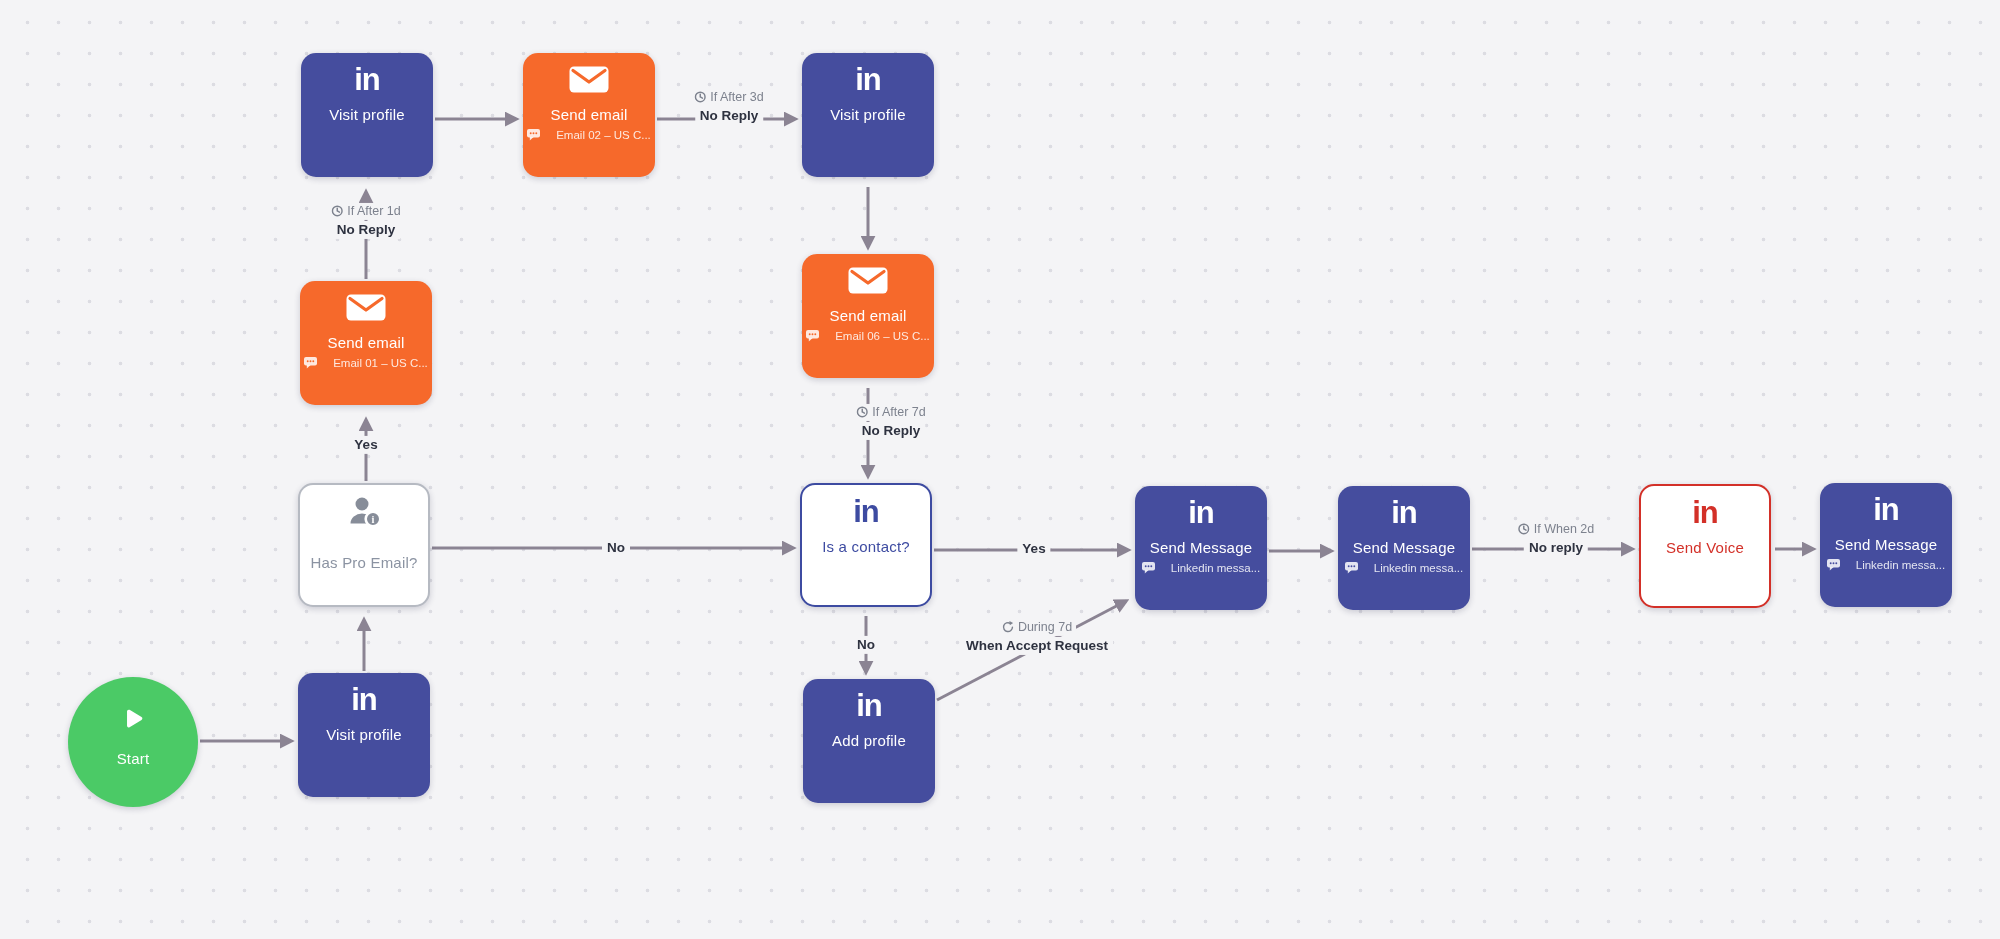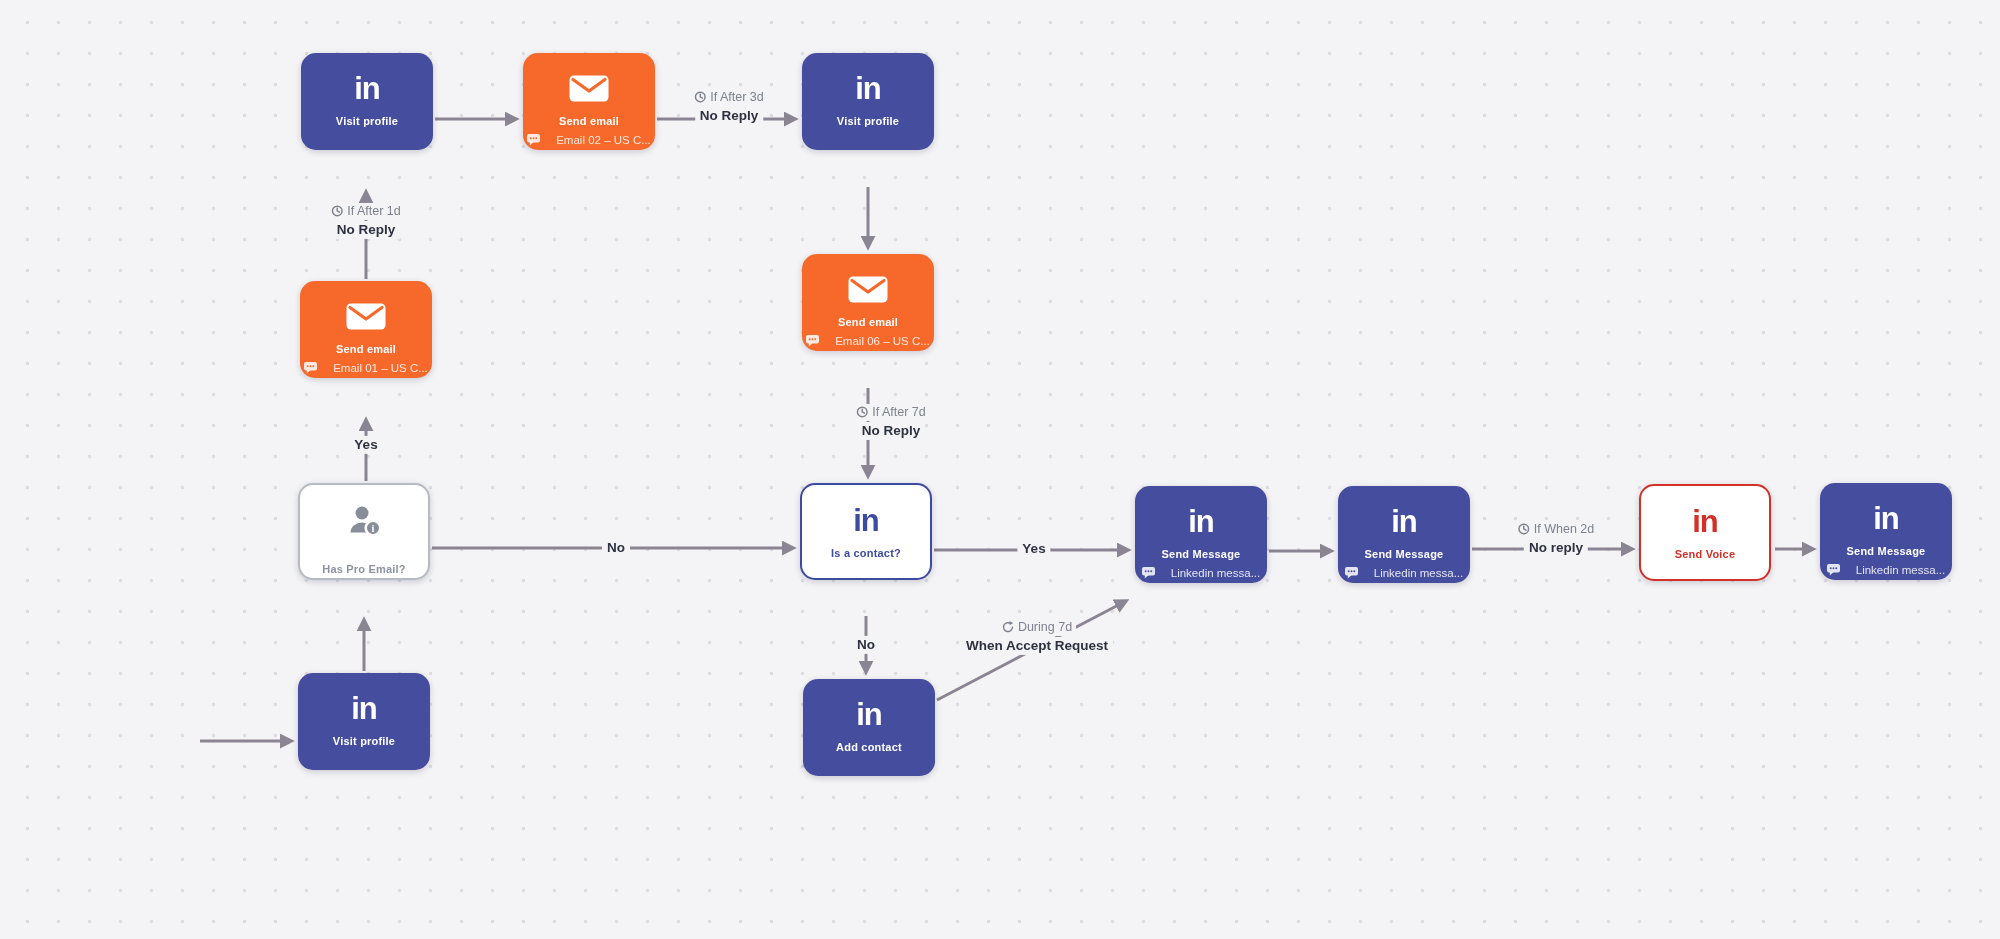--- a/index.html
+++ b/index.html
@@ -8,27 +8,27 @@
     width:2000px;height:939px;
     background-color:#f4f4f6;
     background-image:radial-gradient(circle,#dcdce2 1.6px,transparent 2.1px);
     background-size:31px 31px;
     background-position:12px 7px;
     overflow:hidden;
     font-family:"Liberation Sans",sans-serif;
   }
   .edges{position:absolute;left:0;top:0;z-index:1;}
   .node{
-    position:absolute;width:132px;height:97px;border-radius:15px;
+    position:absolute;width:132px;height:124px;border-radius:15px;
     display:flex;flex-direction:column;align-items:center;text-align:center;
-    z-index:2;box-sizing:border-box;padding-top:17px;cursor:pointer;
+    z-index:2;box-sizing:border-box;padding-top:8px;cursor:pointer;
     box-shadow:0 2px 6px rgba(35,35,70,.20);
   }
   .node .icon{height:36px;display:flex;align-items:center;justify-content:center;}
-  .node .title{margin-top:9px;font-size:11px;font-weight:700;color:#fff;letter-spacing:.2px;line-height:1.15;}
+  .node .title{margin-top:9px;font-size:15px;font-weight:400;color:#fff;letter-spacing:.2px;line-height:1.15;}
   .node .subtitle{
     margin-top:6px;font-size:11.5px;font-weight:500;color:rgba(255,255,255,.85);
     display:flex;align-items:center;gap:16px;white-space:nowrap;max-width:124px;overflow:hidden;
   }
   .in-glyph{font-weight:bold;font-size:31px;line-height:1;letter-spacing:-1px;color:#fff;}
   .linkedin{background:#454d9e;}
   .email{background:#f6692b;}
   .start{background:#4bca66;border-radius:50%;width:130px;height:130px;padding-top:23px;}
   .start .title{margin-top:14px;}
   .voice{background:#ffffff;border:2px solid #d33028;}
@@ -72,20 +72,30 @@
       <line x1="868" y1="187" x2="868" y2="247" stroke="#8b8493" stroke-width="3" marker-end="url(#arrowhead)"></line>
       <line x1="868" y1="388" x2="868" y2="476" stroke="#8b8493" stroke-width="3" marker-end="url(#arrowhead)"></line>
       <line x1="432" y1="548" x2="793" y2="548" stroke="#8b8493" stroke-width="3" marker-end="url(#arrowhead)"></line>
       <line x1="934" y1="550" x2="1128" y2="550" stroke="#8b8493" stroke-width="3" marker-end="url(#arrowhead)"></line>
       <line x1="866" y1="616" x2="866" y2="672" stroke="#8b8493" stroke-width="3" marker-end="url(#arrowhead)"></line>
       <line x1="937" y1="700" x2="1126" y2="601" stroke="#8b8493" stroke-width="3" marker-end="url(#arrowhead)"></line>
       <line x1="1269" y1="551" x2="1331" y2="551" stroke="#8b8493" stroke-width="3" marker-end="url(#arrowhead)"></line>
       <line x1="1472" y1="549" x2="1632" y2="549" stroke="#8b8493" stroke-width="3" marker-end="url(#arrowhead)"></line>
       <line x1="1775" y1="549" x2="1813" y2="549" stroke="#8b8493" stroke-width="3" marker-end="url(#arrowhead)"></line>
     </svg>
+<div class="node start" style="left: 68px; top: 677px;">
+      <div class="icon">
+        <span style="display: inline-flex; align-items: center;">
+          <svg width="23" height="23" viewBox="0 0 24 24">
+            <path d="M7 4.5 L19.5 12 L7 19.5 Z" fill="#fff" stroke="#fff" stroke-width="3.5" stroke-linejoin="round"></path>
+          </svg>
+        </span>
+      </div>
+      <div class="title">Start</div>
+    </div>
     <div class="node linkedin" style="left: 298px; top: 673px;">
       <div class="icon">
         <span style="display: inline-flex; align-items: center;">
           <span class="in-glyph">in</span>
         </span>
       </div>
       <div class="title">Visit profile</div>
     </div>
     <div class="node condition-neutral" style="left: 298px; top: 483px;">
       <div class="icon">
@@ -192,21 +202,21 @@
         </span>
       </div>
       <div class="title">Is a contact?</div>
     </div>
     <div class="node linkedin" style="left: 803px; top: 679px;">
       <div class="icon">
         <span style="display: inline-flex; align-items: center;">
           <span class="in-glyph">in</span>
         </span>
       </div>
-      <div class="title">Add contact</div>
+      <div class="title">Add profile</div>
     </div>
     <div class="node linkedin" style="left: 1135px; top: 486px;">
       <div class="icon">
         <span style="display: inline-flex; align-items: center;">
           <span class="in-glyph">in</span>
         </span>
       </div>
       <div class="title">Send Message</div>
       <div class="subtitle">
         <span style="display: inline-flex; align-items: center;">

